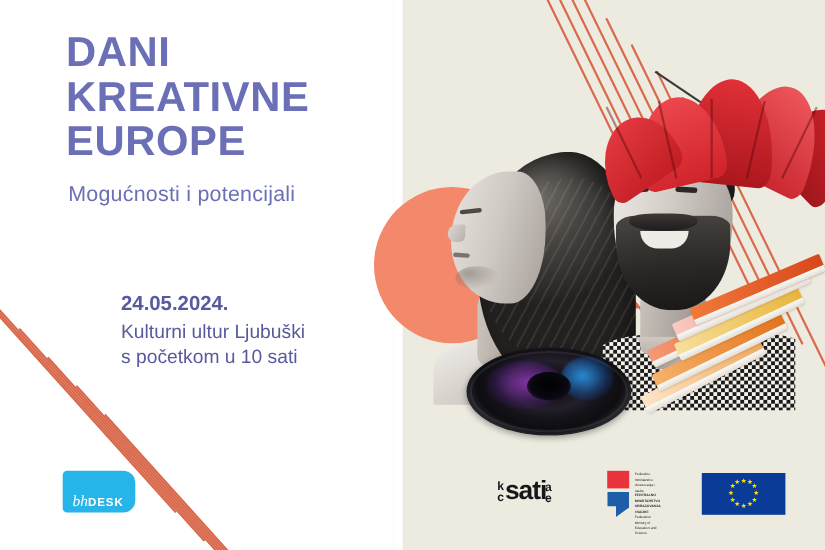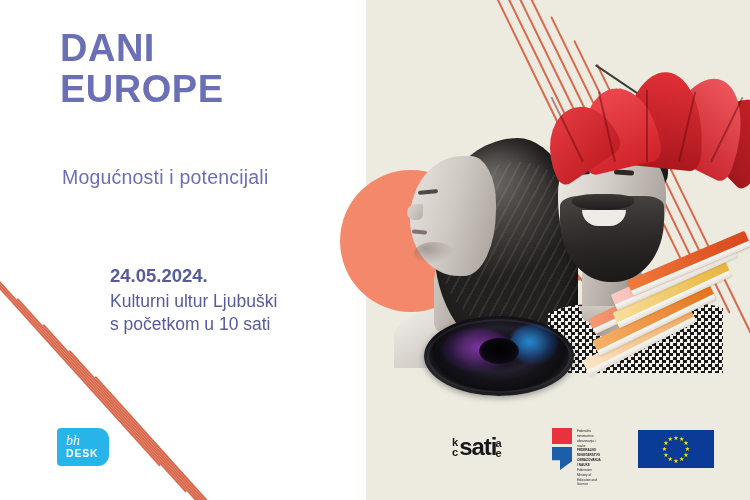--- a/index.html
+++ b/index.html
@@ -387,22 +387,22 @@
     font-size: 13px;
     letter-spacing: .6px;
     line-height: 1.05;
   }
   #logo-ke .box .l2 { font-size: 12.5px; }
   #logo-ke .tab {
     background: #27b4e8;
     border-radius: 4px 11px 11px 4px;
     margin-left: -3px;
     padding: 2px 11px 2px 9px;
-    display: flex; flex-direction: column;
-    align-items: flex-start; justify-content: center;
+    display: flex; flex-direction: row;
+    align-items: flex-end; justify-content: center;
     color: #fff;
   }
   #logo-ke .tab .bh {
     font-family: "Liberation Serif", serif;
     font-style: italic;
     font-size: 14px;
     line-height: 1;
   }
   #logo-ke .tab .desk {
     font-weight: 700;
@@ -590,20 +590,21 @@
       <div class="book" style="left: 24px; top: 16px; width: 132px; background: linear-gradient(95deg, rgb(249, 201, 195), rgb(233, 143, 131)); transform: rotate(-24deg);">
         <div class="pages"></div>
       </div>
       <div class="book" style="left: 40px; top: 2px; width: 128px; background: linear-gradient(95deg, rgb(240, 122, 58), rgb(216, 71, 28)); transform: rotate(-23deg);">
         <div class="pages"></div>
       </div>
     </div>
 
   <div class="headline">
     <span class="l">DANI</span>
+    <span class="l">KREATIVNE</span>
     <span class="l">EUROPE</span>
   </div>
   <div class="subtitle">Mogućnosti i potencijali</div>
 
   <div class="details">
     <span class="date">24.05.2024.</span>
     <span class="venue">Kulturni ultur Ljubuški</span>
     <span class="time">s početkom u 10 sati</span>
   </div>
 

